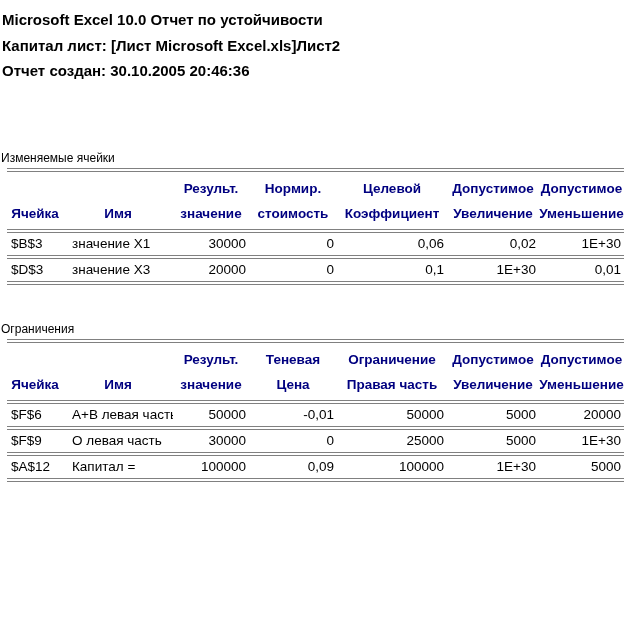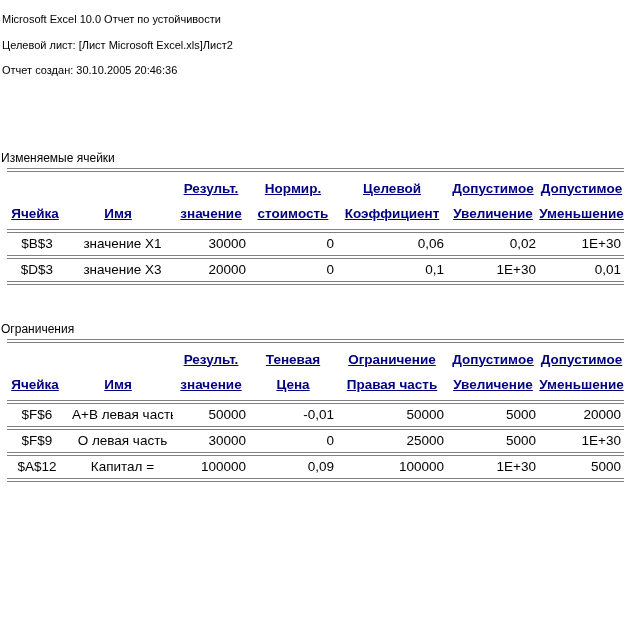--- a/index.html
+++ b/index.html
@@ -7,22 +7,22 @@
     padding: 0;
     background: #ffffff;
     width: 628px;
     height: 617px;
     font-family: "Liberation Sans", sans-serif;
     color: #000000;
     overflow: hidden;
   }
   .report-header {
     padding: 7px 0 0 2px;
-    font-size: 11px;
-    font-weight: normal;
+    font-size: 15px;
+    font-weight: bold;
   }
   .report-header .hline {
     line-height: 25.5px;
     white-space: nowrap;
   }
   .section-title {
     font-size: 12px;
     font-weight: normal;
     padding-left: 1px;
     margin-bottom: 3px;
@@ -41,47 +41,46 @@
     border-bottom: 4px double #808080;
     color: #000080;
     font-weight: bold;
     font-size: 13.5px;
     text-align: center;
     vertical-align: bottom;
     height: 54px;
     padding: 0 0 3px 0;
     white-space: nowrap;
     overflow: hidden;
-    text-decoration: underline;
   }
   table.report-table thead td .hl {
     line-height: 25px;
     white-space: nowrap;
   }
   table.report-table tbody td {
     border-bottom: 4px double #808080;
     font-size: 13.5px;
     font-weight: normal;
     height: 22px;
     padding: 0;
     white-space: nowrap;
     overflow: hidden;
     vertical-align: middle;
   }
-  td.al { text-align: center; }
+  td.al { text-align: left; }
   td.ar { text-align: right; padding-right: 3px !important; }
   tbody td.col-ref  { padding-left: 4px !important; }
   tbody td.col-name { padding-left: 9px !important; }
 </style>
 </head>
 <body>
 
 <div class="report-header">
   <div class="hline">Microsoft Excel 10.0 Отчет по устойчивости</div>
-  <div class="hline">Целевой лист: [Лист Microsoft Excel.xls]Лист2</div>
+  <div class="hline">Капитал лист: [Лист Microsoft Excel.xls]Лист2</div>
   <div class="hline">Отчет создан: 30.10.2005 20:46:36</div>
 </div>
 
 <div class="section-adjustable">
   <div class="section-title">Изменяемые ячейки</div>
   <table class="report-table">
     <colgroup>
       <col style="width:56px">
         <col style="width:110px">
         <col style="width:76px">

